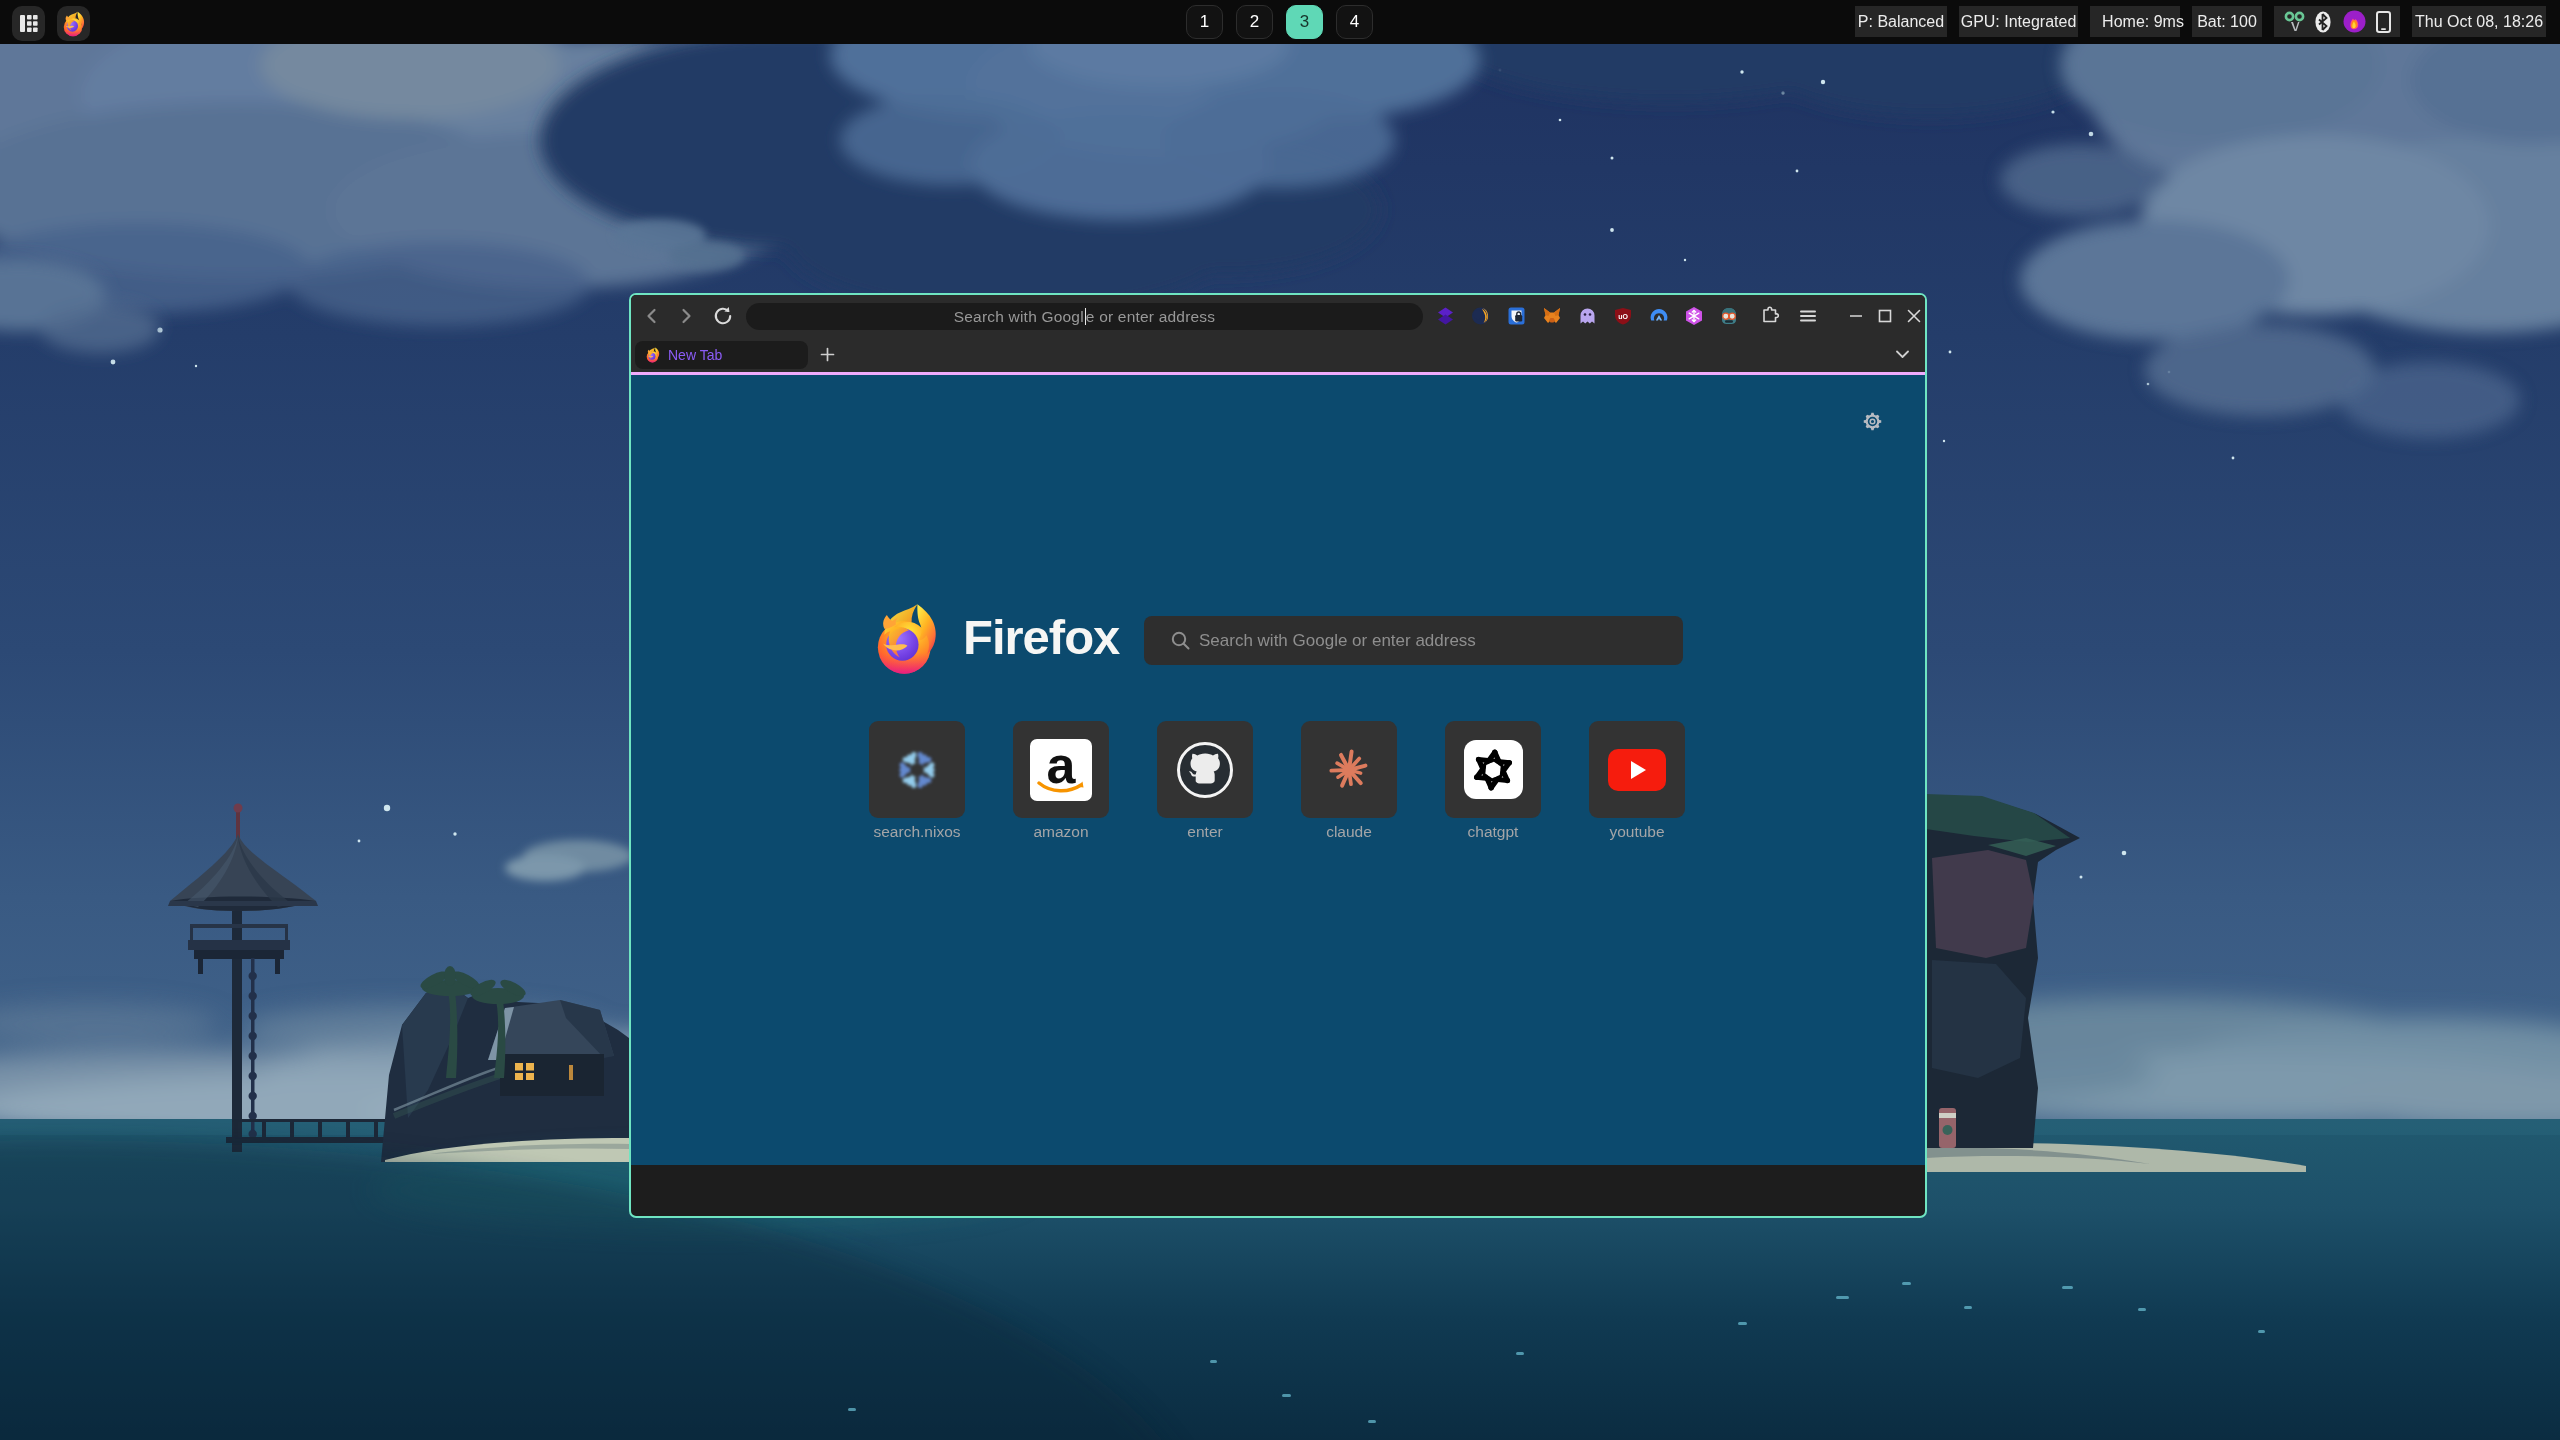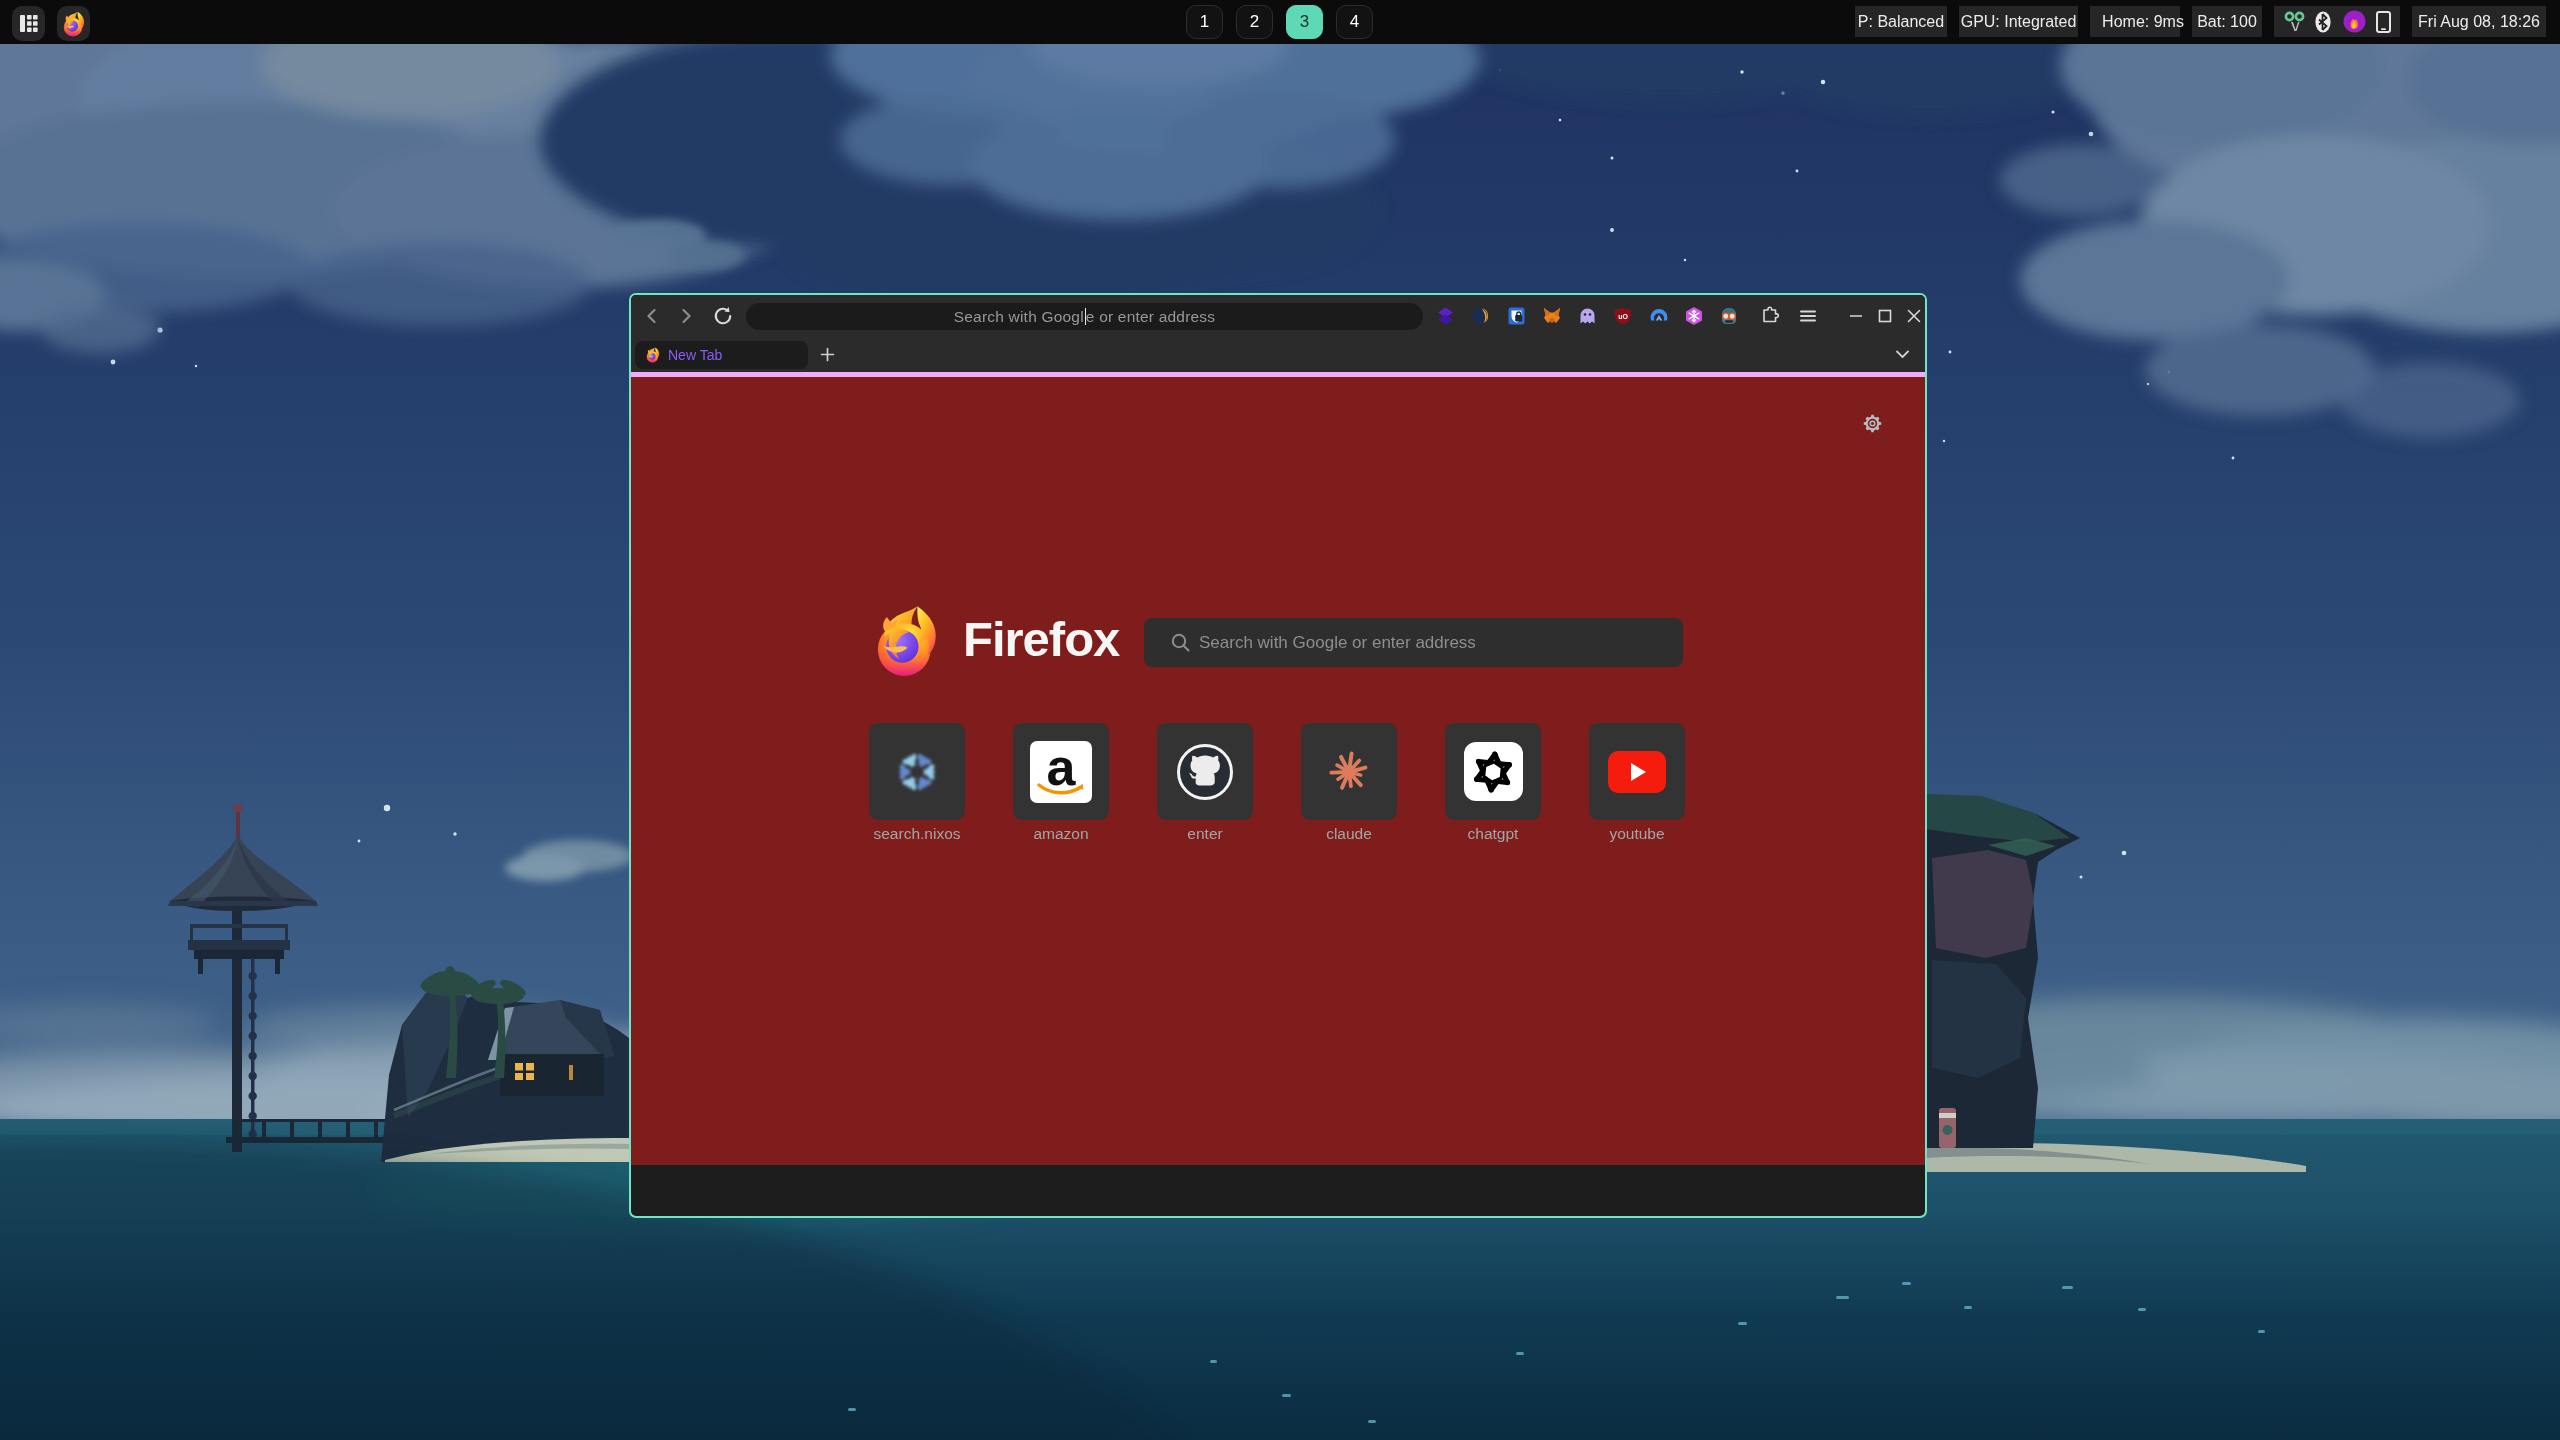--- a/index.html
+++ b/index.html
@@ -8,21 +8,21 @@
   
   #bar { position:absolute; left:0; top:0; width:2560px; height:44px; background:#0b0b0b; z-index:50; }
   .lbtn { position:absolute; top:6px; width:33px; height:35px; background:#272727; border-radius:10px; display:flex; align-items:center; justify-content:center; }
   .ws { position:absolute; top:5px; height:34px; width:37px; border-radius:10px; background:#121212; border:1px solid #2d2d2d; color:#ffffff; font-size:17px; display:flex; align-items:center; justify-content:center; }
   .ws.active { background:#5fd8b6; border-color:#5fd8b6; color:#17342b; }
   .pill { position:absolute; top:6px; height:31px; border-radius:0; background:#262626; color:#ececec; font-size:16px; display:flex; align-items:center; justify-content:center; white-space:nowrap; }
   
   #win { position:absolute; left:629px; top:293px; width:1298px; height:925px; border:2px solid #6fe5c2; border-radius:7px; background:#1d1d1d; z-index:40; overflow:hidden; }
   #toolbar { position:absolute; left:0; top:0; width:1294px; height:42px; background:#2b2b2b; }
   #tabbar { position:absolute; left:0; top:42px; width:1294px; height:35px; background:#2b2b2b; }
-  #content { position:absolute; left:0; top:77px; width:1294px; height:793px; background:#7f1d1d; border-top:5px solid #f0abfc; }
+  #content { position:absolute; left:0; top:77px; width:1294px; height:793px; background:#0c4a6e; border-top:3px solid #f0abfc; }
   .navic { position:absolute; top:0; height:42px; display:flex; align-items:center; justify-content:center; }
   #urlbar { position:absolute; left:115px; top:8px; width:677px; height:27px; background:#1b1b1b; border-radius:14px; }
   #urlph { position:absolute; left:0; top:0; width:100%; height:27px; color:#989898; font-size:15.5px; display:flex; align-items:center; justify-content:center; letter-spacing:.2px; }
   .caret { display:inline-block; width:1px; height:17px; background:#e8e8e8; margin:0 0 0 1px; vertical-align:middle; }
   #tab { position:absolute; left:4px; top:4px; width:173px; height:28px; background:#1c1c1c; border-radius:8px; display:flex; align-items:center; color:#8b5cf6; font-size:14px; }
   
   #gear { position:absolute; right:42px; top:36px; }
   #fxword { font-size:49px; font-weight:bold; color:#f6f6f4; letter-spacing:-1px; }
   #searchbox { position:absolute; left:513px; top:241px; width:539px; height:49px; background:#2e2e2e; border-radius:8px; }
   #searchbox span { position:absolute; left:55px; top:0; height:49px; display:flex; align-items:center; color:#8e8e8e; font-size:17px; }
@@ -326,21 +326,21 @@
       <circle cx="11.5" cy="11.5" r="11" fill="#9c1fc9"></circle>
       <path d="M8 18 C 6.5 14 8 11 10 8.5 C 10.5 10 12 10.5 12.5 9 C 14.5 11 16 13.5 15 16.5 C 14 19.5 10 20 8 18 Z" fill="#ff4d7d"></path>
       <path d="M8.5 17.5 C 7.5 14.5 9 11.5 10.5 9.8 C 11 11 12.3 11 12.8 10 C 13.8 12 14.6 14.5 13.8 16.3 C 12.8 18.8 9.8 19 8.5 17.5 Z" fill="#ff9015"></path>
       <path d="M9.5 17.5 C 9 15.5 9.8 13 11 11.5 C 11.8 13.5 13 14.5 12.6 16.5 C 12.2 18.3 10.3 18.6 9.5 17.5 Z" fill="#ffd335"></path>
     </svg>
     <svg width="15" height="22" viewBox="0 0 15 22">
       <rect x="1" y="1" width="13" height="20" rx="2.2" fill="none" stroke="#e6e6e6" stroke-width="2"></rect>
       <rect x="5" y="17.2" width="5" height="1.8" rx="0.9" fill="#e6e6e6"></rect>
     </svg>
   </div>
-  <div class="pill" style="left:2412px; width:134px;">Fri Aug 08, 18:26</div>
+  <div class="pill" style="left:2412px; width:134px;">Thu Oct 08, 18:26</div>
 </div>
 
 <div id="win">
   <div id="toolbar">
 
     <svg class="navic" style="left:11px;width:20px;" viewBox="0 0 20 20">
         <path d="M12.5 4 L 6.5 10 L 12.5 16" stroke="#8b8b8b" stroke-width="2.2" fill="none" stroke-linecap="round" stroke-linejoin="round"></path>
       </svg>
     <svg class="navic" style="left:45px;width:20px;" viewBox="0 0 20 20">
         <path d="M7.5 4 L 13.5 10 L 7.5 16" stroke="#8b8b8b" stroke-width="2.2" fill="none" stroke-linecap="round" stroke-linejoin="round"></path>

